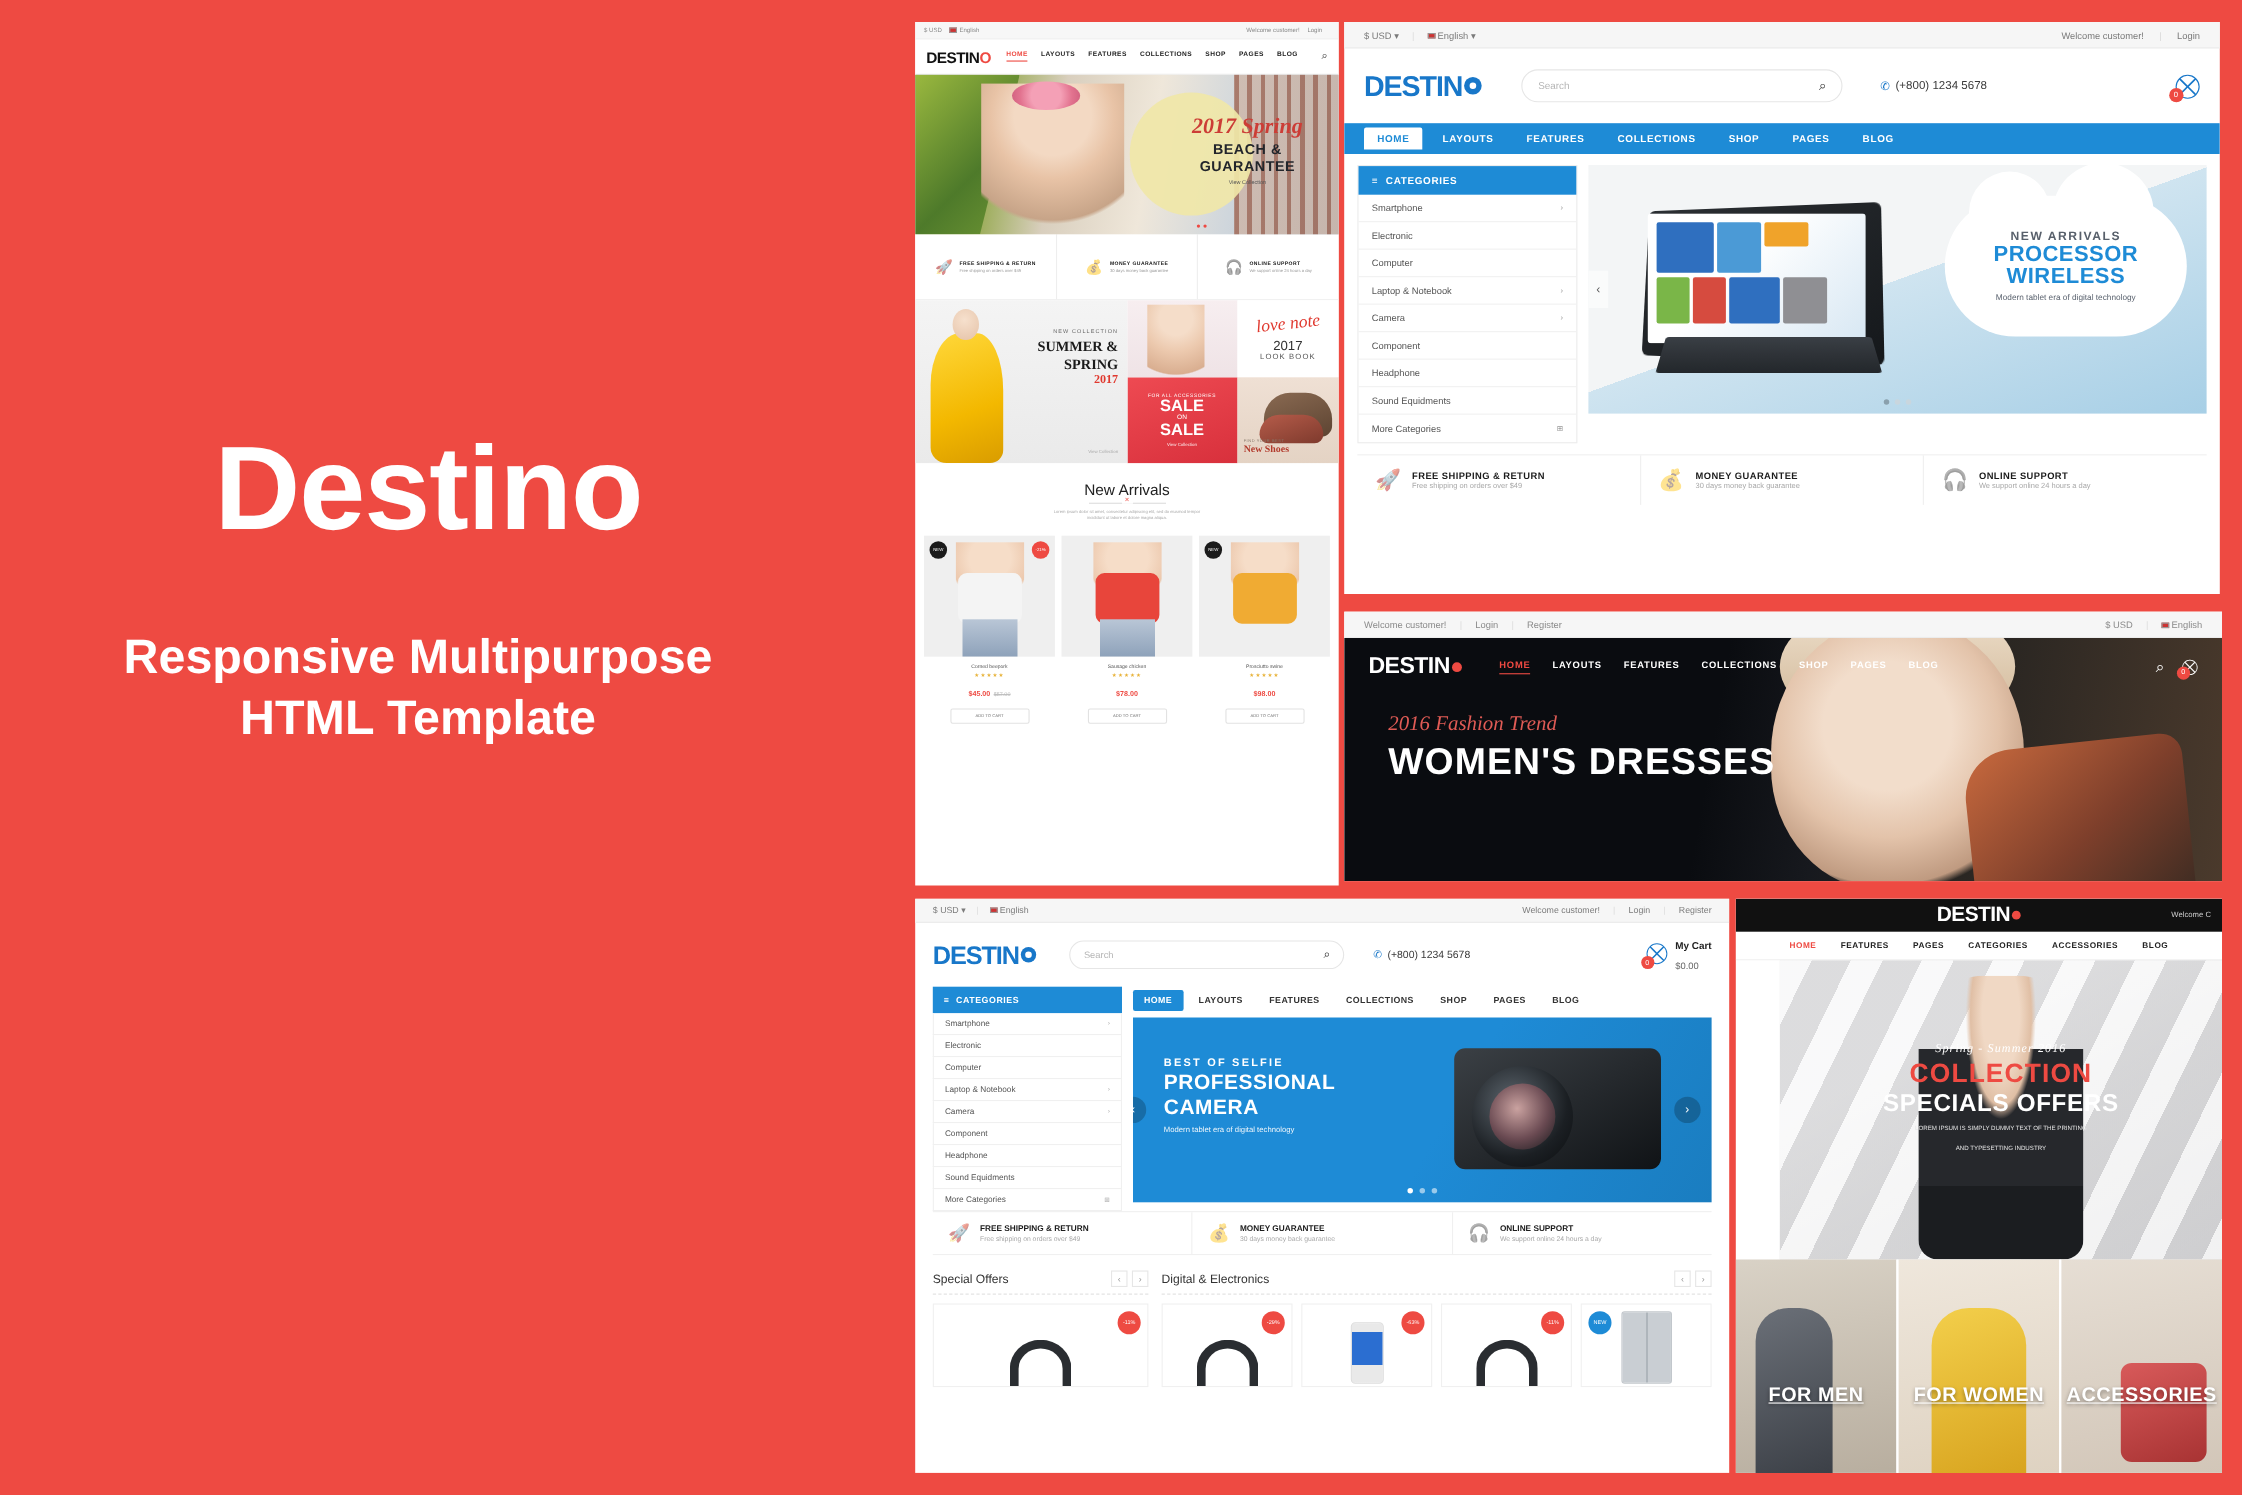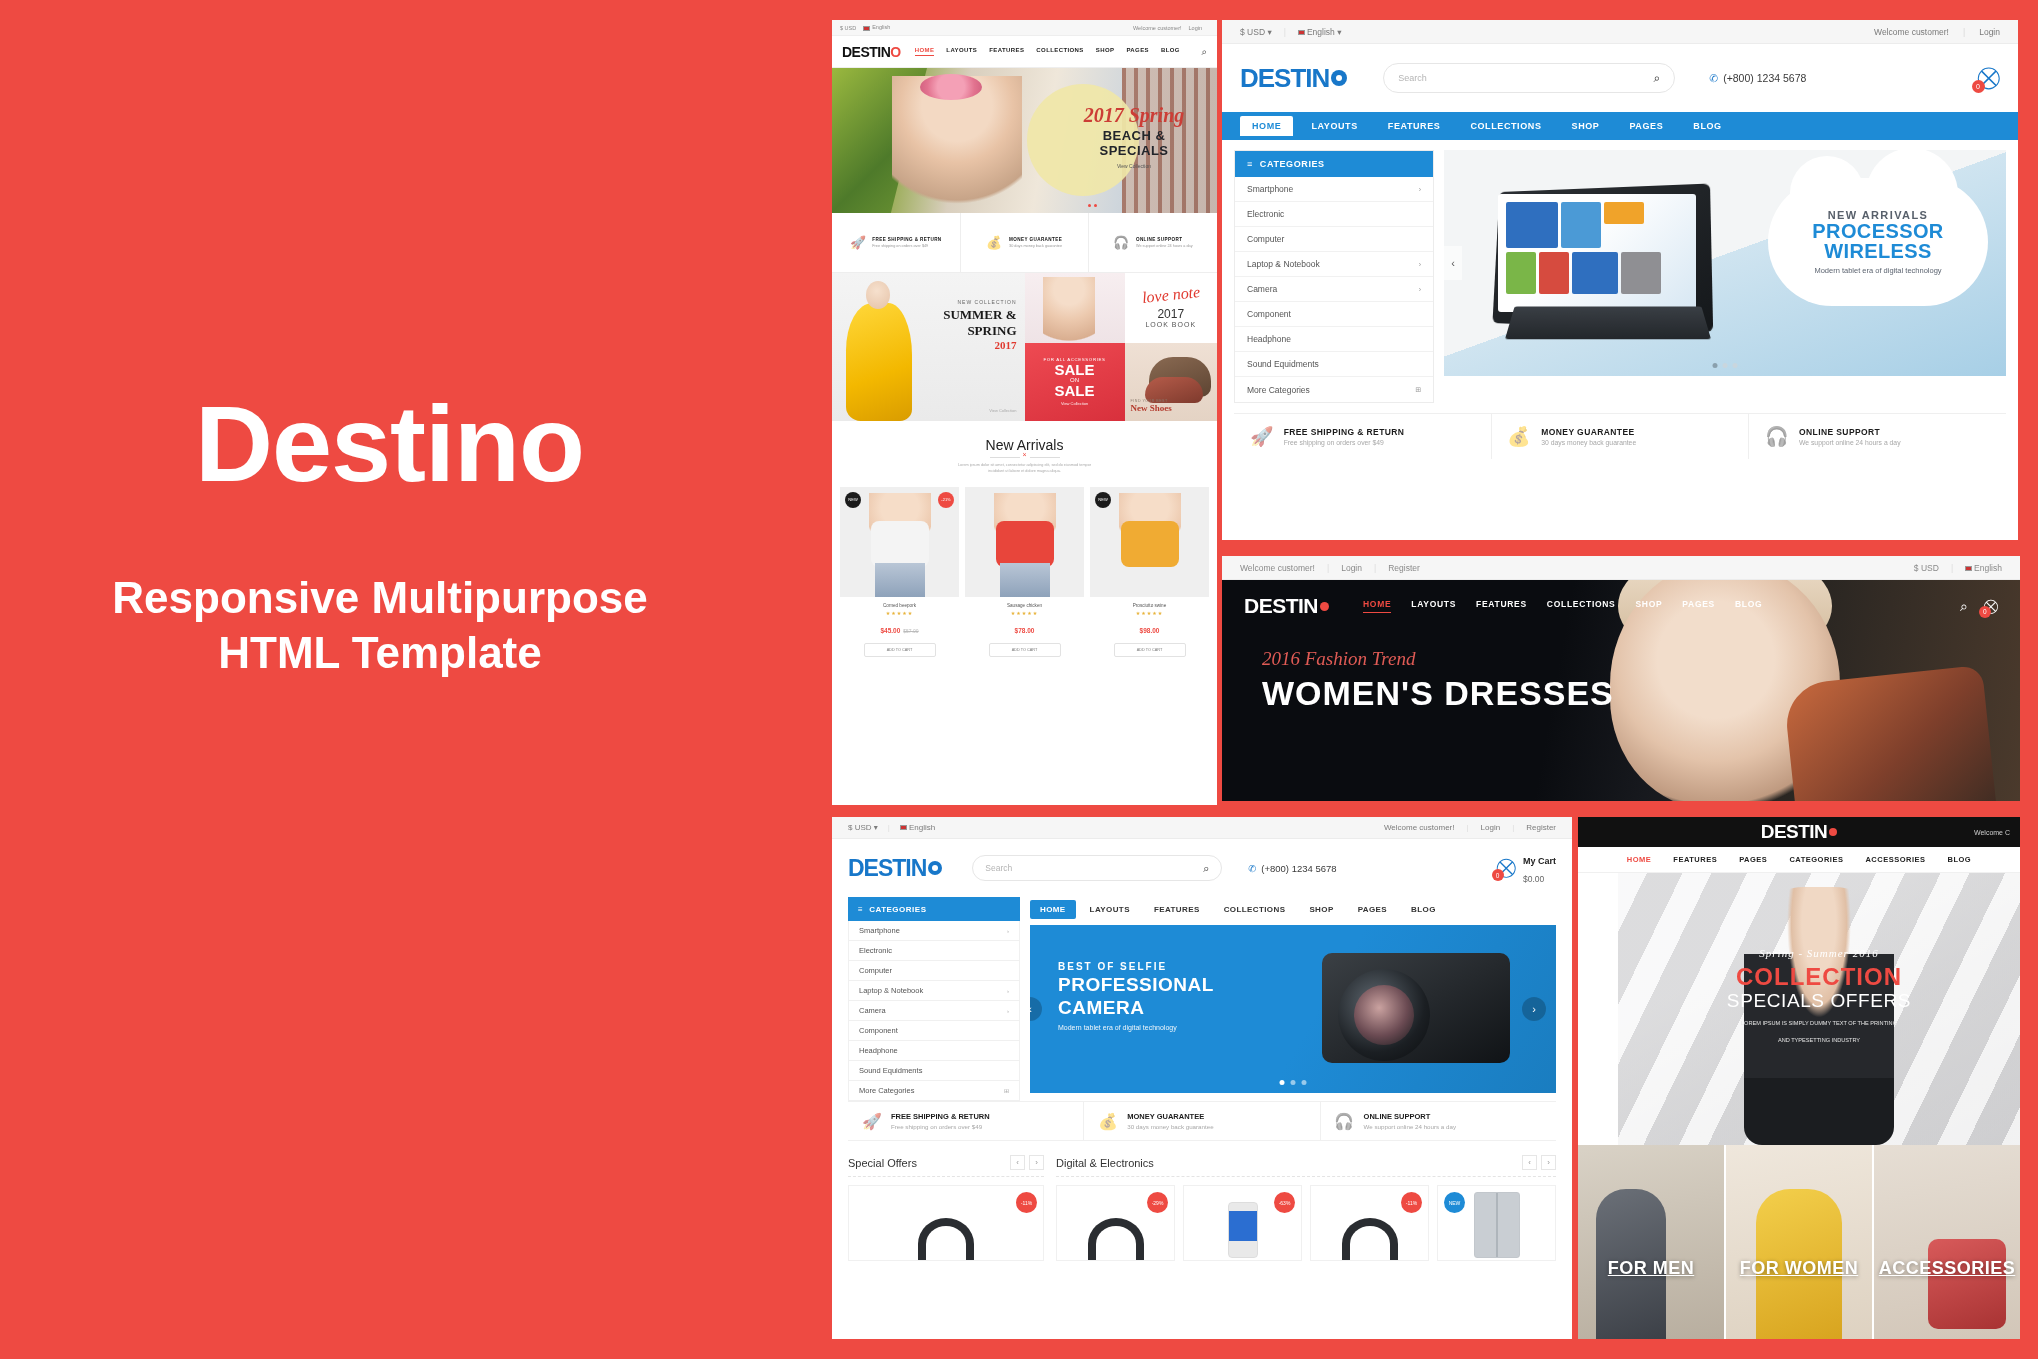--- a/index.html
+++ b/index.html
@@ -308,21 +308,21 @@
     background:linear-gradient(150deg,#e9e9ea 0 30%,#d9d9da 58%,#c9c9cb 100%);margin-left:40px;}
   .e-hero .sheet { position:absolute; inset:0;
     background:repeating-linear-gradient(116deg, rgba(255,255,255,.75) 0 26px, rgba(210,210,212,.55) 26px 58px);}
   .e-hero .girl { position:absolute; left:50%; transform:translateX(-50%); top:14px; width:150px; height:258px;
     background:radial-gradient(ellipse at 50% 14%, #f0d8c4 0 16%, #e0bfa5 26%, transparent 30%),
                linear-gradient(180deg, transparent 0 26%, #26282c 26% 74%, #1b1d20 74%);
     border-radius:60px 60px 18px 18px;}
   .e-hero .txt { position:absolute; left:0; right:0; top:74px; text-align:center; z-index:3;}
   .e-hero .t0 { font-family:"Liberation Serif",serif; font-style:italic; font-size:11px; color:#fff; letter-spacing:1px;}
   .e-hero .t1 { font-size:24px; font-weight:bold; color:#ee4a42; letter-spacing:1px; margin-top:4px;}
-  .e-hero .t2 { font-size:19px; font-weight:normal; color:#fff; letter-spacing:.6px; line-height:1.05;}
+  .e-hero .t2 { font-size:22px; font-weight:bold; color:#fff; letter-spacing:.6px; line-height:1.05;}
   .e-hero .t3 { font-size:5.6px; color:#e4e4e4; margin-top:8px; line-height:1.7;}
   .e-cards { display:flex; height:194px; }
   .e-card { flex:1; position:relative; overflow:hidden; border-right:2px solid #fff;}
   .e-card:last-child{border-right:none;}
   .e-card .lbl { position:absolute; left:0; right:0; bottom:60px; text-align:center; color:#fff;
     font-size:18px; font-weight:bold; letter-spacing:.5px; z-index:3; text-shadow:0 1px 4px rgba(0,0,0,.4);text-decoration:underline;}
   .ec1 { background:linear-gradient(170deg,#d9d2c6,#b8ae9f);}
   .ec1:after{content:"";position:absolute;left:18px;bottom:0;width:70px;height:150px;border-radius:30px 30px 0 0;
     background:linear-gradient(160deg,#6b7078,#3c4047);}
   .ec2 { background:linear-gradient(170deg,#efe7dc,#ded2c1);}
@@ -369,21 +369,21 @@
     <div class="a-hero">
       <div class="leaf"></div>
       <div class="model"></div>
       <div class="hat"></div>
       <div class="rail"></div>
       <div class="circle"></div>
       <div class="txt">
         <div class="t1">2017 Spring</div>
         <div class="t2">
           <div>BEACH &amp;</div>
-          <div>SPECIALS</div>
+          <div>GUARANTEE</div>
         </div>
         <div class="t3">View Collection</div>
       </div>
       <div class="dots">
           <i></i>
           <i></i>
         </div>
     </div>
     <div class="svcbar">
       <div class="svc">

